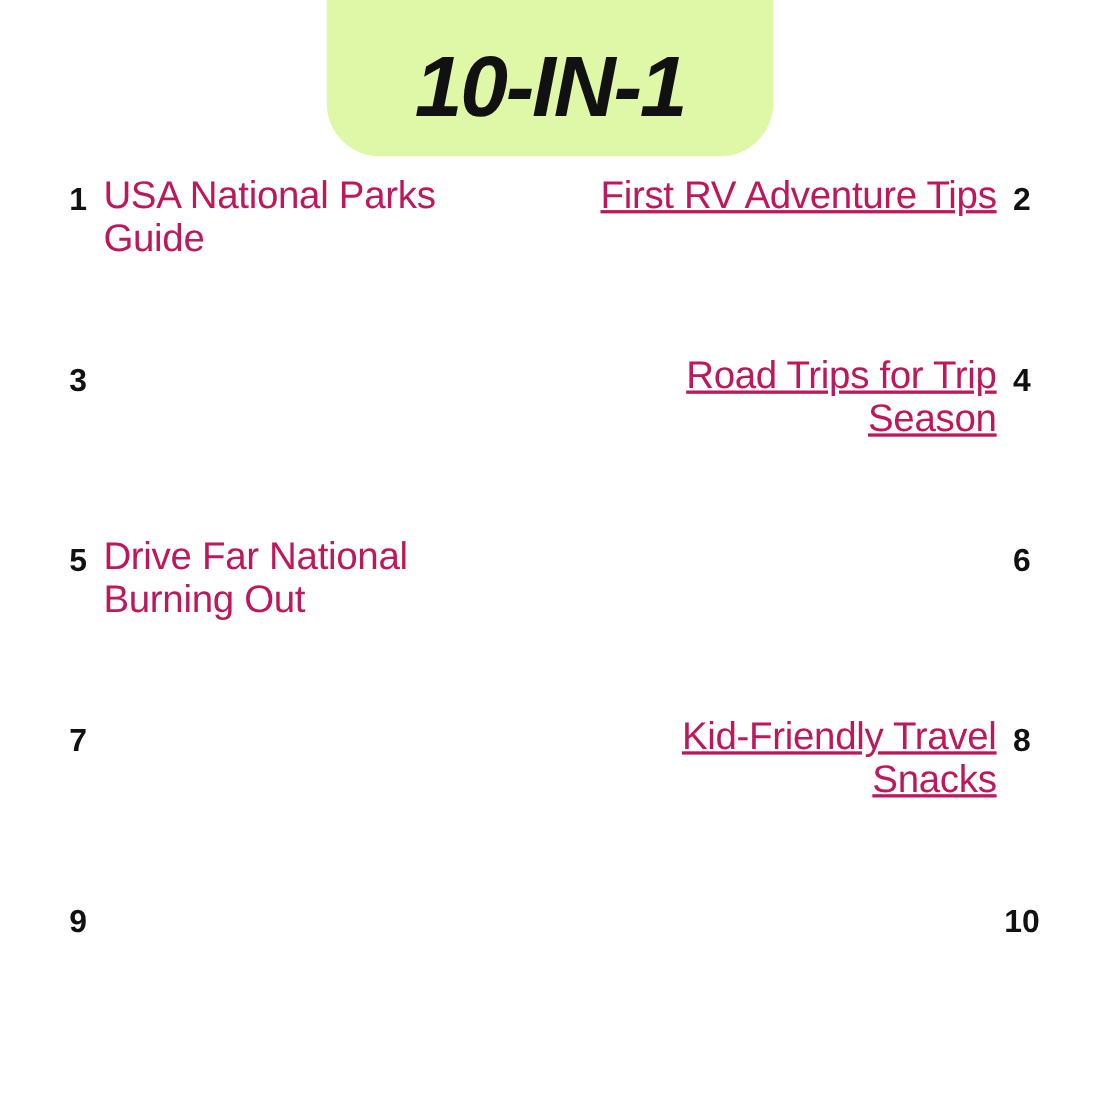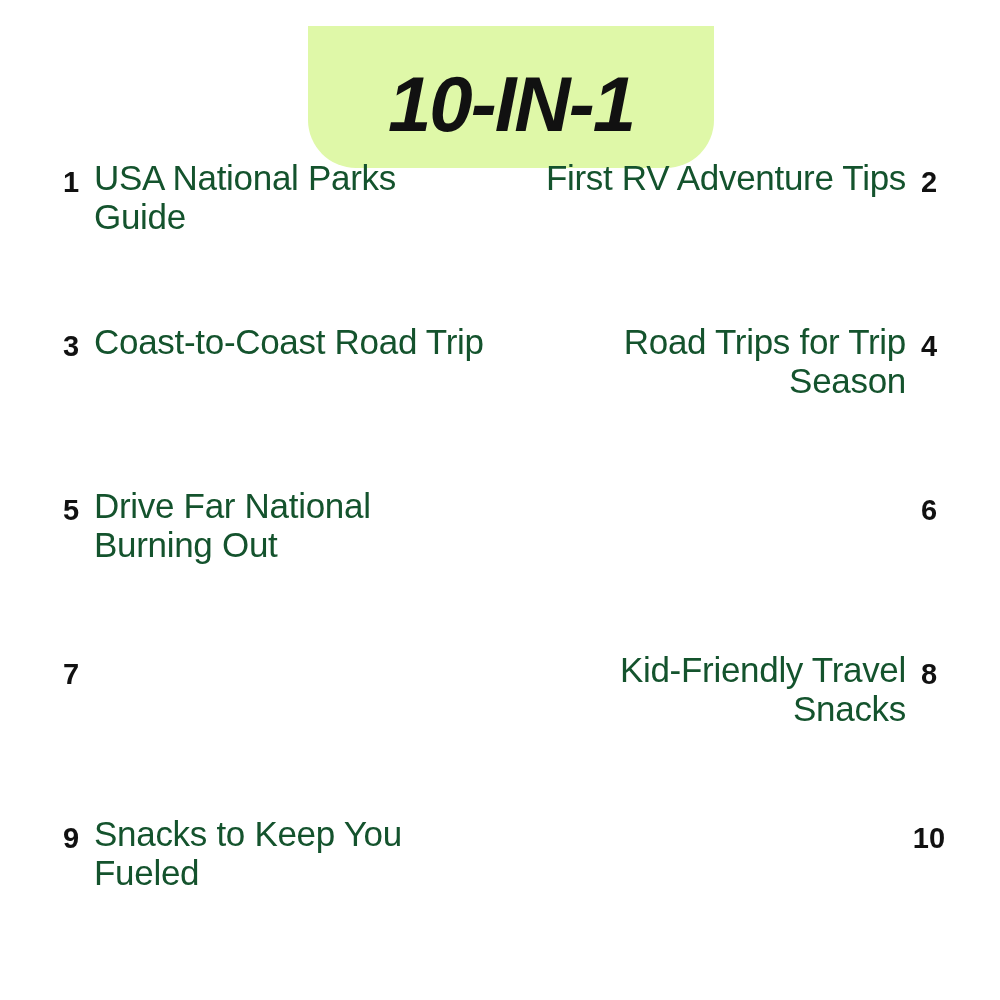--- a/index.html
+++ b/index.html
@@ -16,28 +16,27 @@
   .page {
     position: relative;
     width: 1000px;
     height: 1000px;
     box-sizing: border-box;
   }
 
   
   .banner {
     position: absolute;
-    left: 308px;
+    left: 297px;
     top: 0;
     width: 406px;
     height: 142px;
     background: #dff8a8;
     border-bottom-left-radius: 48px;
     border-bottom-right-radius: 48px;
-    margin-top: 26px;
   }
   .banner-title {
     position: absolute;
     left: 0;
     top: 0;
     width: 406px;
     height: 142px;
     display: flex;
     align-items: center;
     justify-content: center;
@@ -92,30 +91,31 @@
     text-align: center;
   }
   .item.right .num {
     text-align: center;
   }
   .label {
     font-family: "Liberation Sans", sans-serif;
     font-weight: normal;
     font-size: 35px;
     line-height: 1.12;
-    color: #14532d;
+    color: #be185d;
     letter-spacing: -0.3px;
     flex: 1 1 auto;
     padding-top: 8px;
   }
   .item.left .label {
     text-align: left;
   }
   .item.right .label {
     text-align: right;
+    text-decoration: underline;
   }
 </style>
 </head>
 <body>
 
 <div class="page">
 
   <div class="banner">
     <div class="banner-title">10-IN-1</div>
   </div>
@@ -127,21 +127,20 @@
       <span class="label">USA National Parks Guide</span>
     </div>
 
     <div class="item right">
       <span class="num">2</span>
       <span class="label">First RV Adventure Tips</span>
     </div>
 
     <div class="item left">
       <span class="num">3</span>
-      <span class="label">Coast-to-Coast Road Trip</span>
     </div>
 
     <div class="item right">
       <span class="num">4</span>
       <span class="label">Road Trips for Trip Season</span>
     </div>
 
     <div class="item left">
       <span class="num">5</span>
       <span class="label">Drive Far National Burning Out</span>
@@ -155,21 +154,20 @@
       <span class="num">7</span>
     </div>
 
     <div class="item right">
       <span class="num">8</span>
       <span class="label">Kid-Friendly Travel Snacks</span>
     </div>
 
     <div class="item left">
       <span class="num">9</span>
-      <span class="label">Snacks to Keep You Fueled</span>
     </div>
 
     <div class="item right">
       <span class="num">10</span>
     </div>
 
   </div>
 </div>
 
 </body></html>

